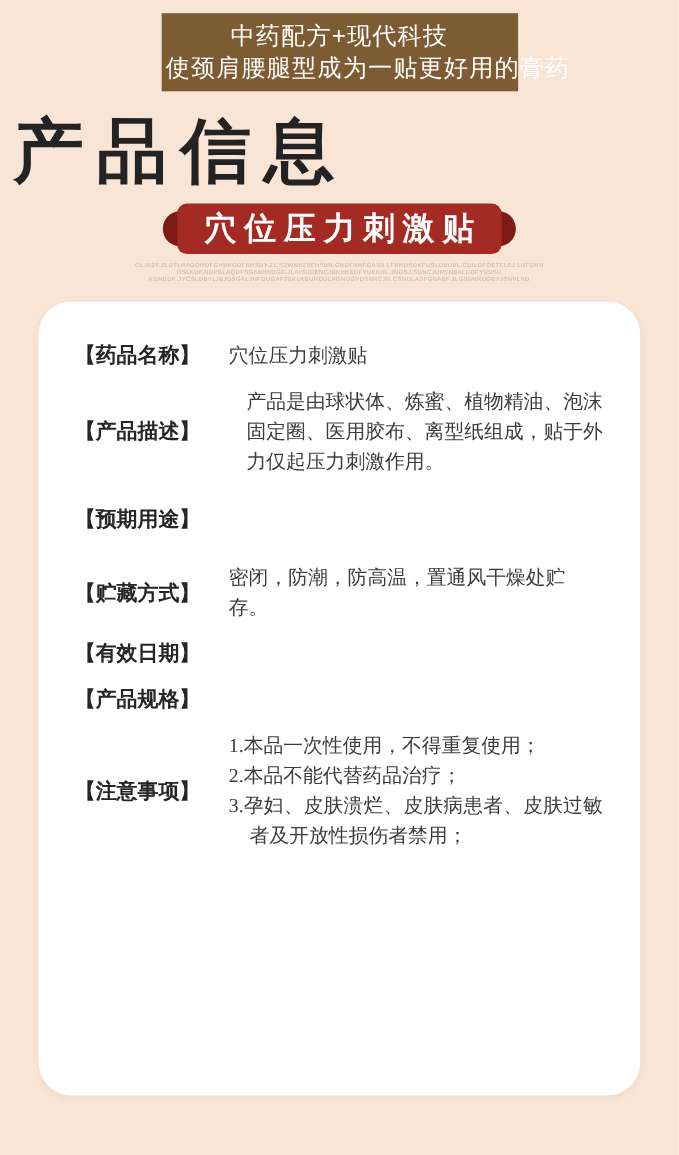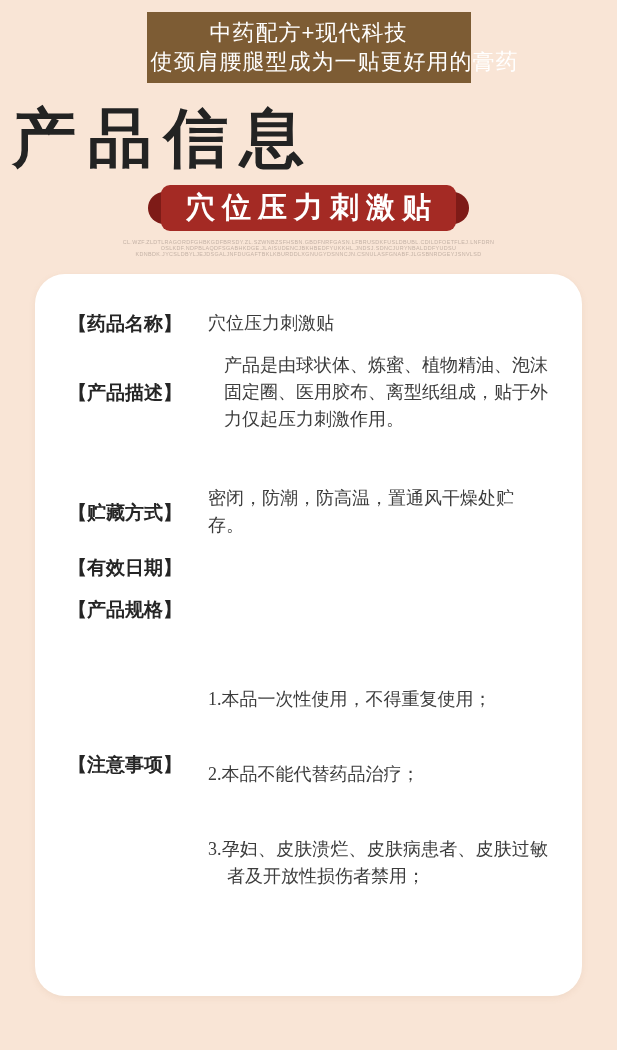--- a/index.html
+++ b/index.html
@@ -108,21 +108,21 @@
   .row-value{
     flex:1;
     font-size:18px;
     color:var(--text_color);
     line-height:27px;
   }
   .row-value.para{text-align:justify;}
   .mb-s{margin-bottom:15px;}
   .mb-m{margin-bottom:26px;gap:16px;}
   .mb-l{margin-bottom:40px;}
-  .note-item{padding-left:1.05em;text-indent:-1.05em;text-align:justify;margin-top:48px;}
+  .note-item{padding-left:1.05em;text-indent:-1.05em;text-align:justify;}
 </style>
 </head>
 <body>
 
 <div class="page">
 
   <div class="banner">
     <div class="banner-line">中药配方+现代科技</div>
     <div class="banner-line">使颈肩腰腿型成为一贴更好用的膏药</div>
   </div>
@@ -148,20 +148,21 @@
       <div class="row-value">穴位压力刺激贴</div>
     </div>
 
 
     <div class="row mb-m">
       <div class="row-label">【产品描述】</div>
       <div class="row-value para">产品是由球状体、炼蜜、植物精油、泡沫固定圈、医用胶布、离型纸组成，贴于外力仅起压力刺激作用。</div>
     </div>
 
     <div class="row mb-m">
+      <div class="row-label">【预期用途】</div>
     </div>
 
 
     <div class="row mb-s">
       <div class="row-label">【贮藏方式】</div>
       <div class="row-value">密闭，防潮，防高温，置通风干燥处贮存。</div>
     </div>
 
     <div class="row mb-s">
       <div class="row-label">【有效日期】</div>

